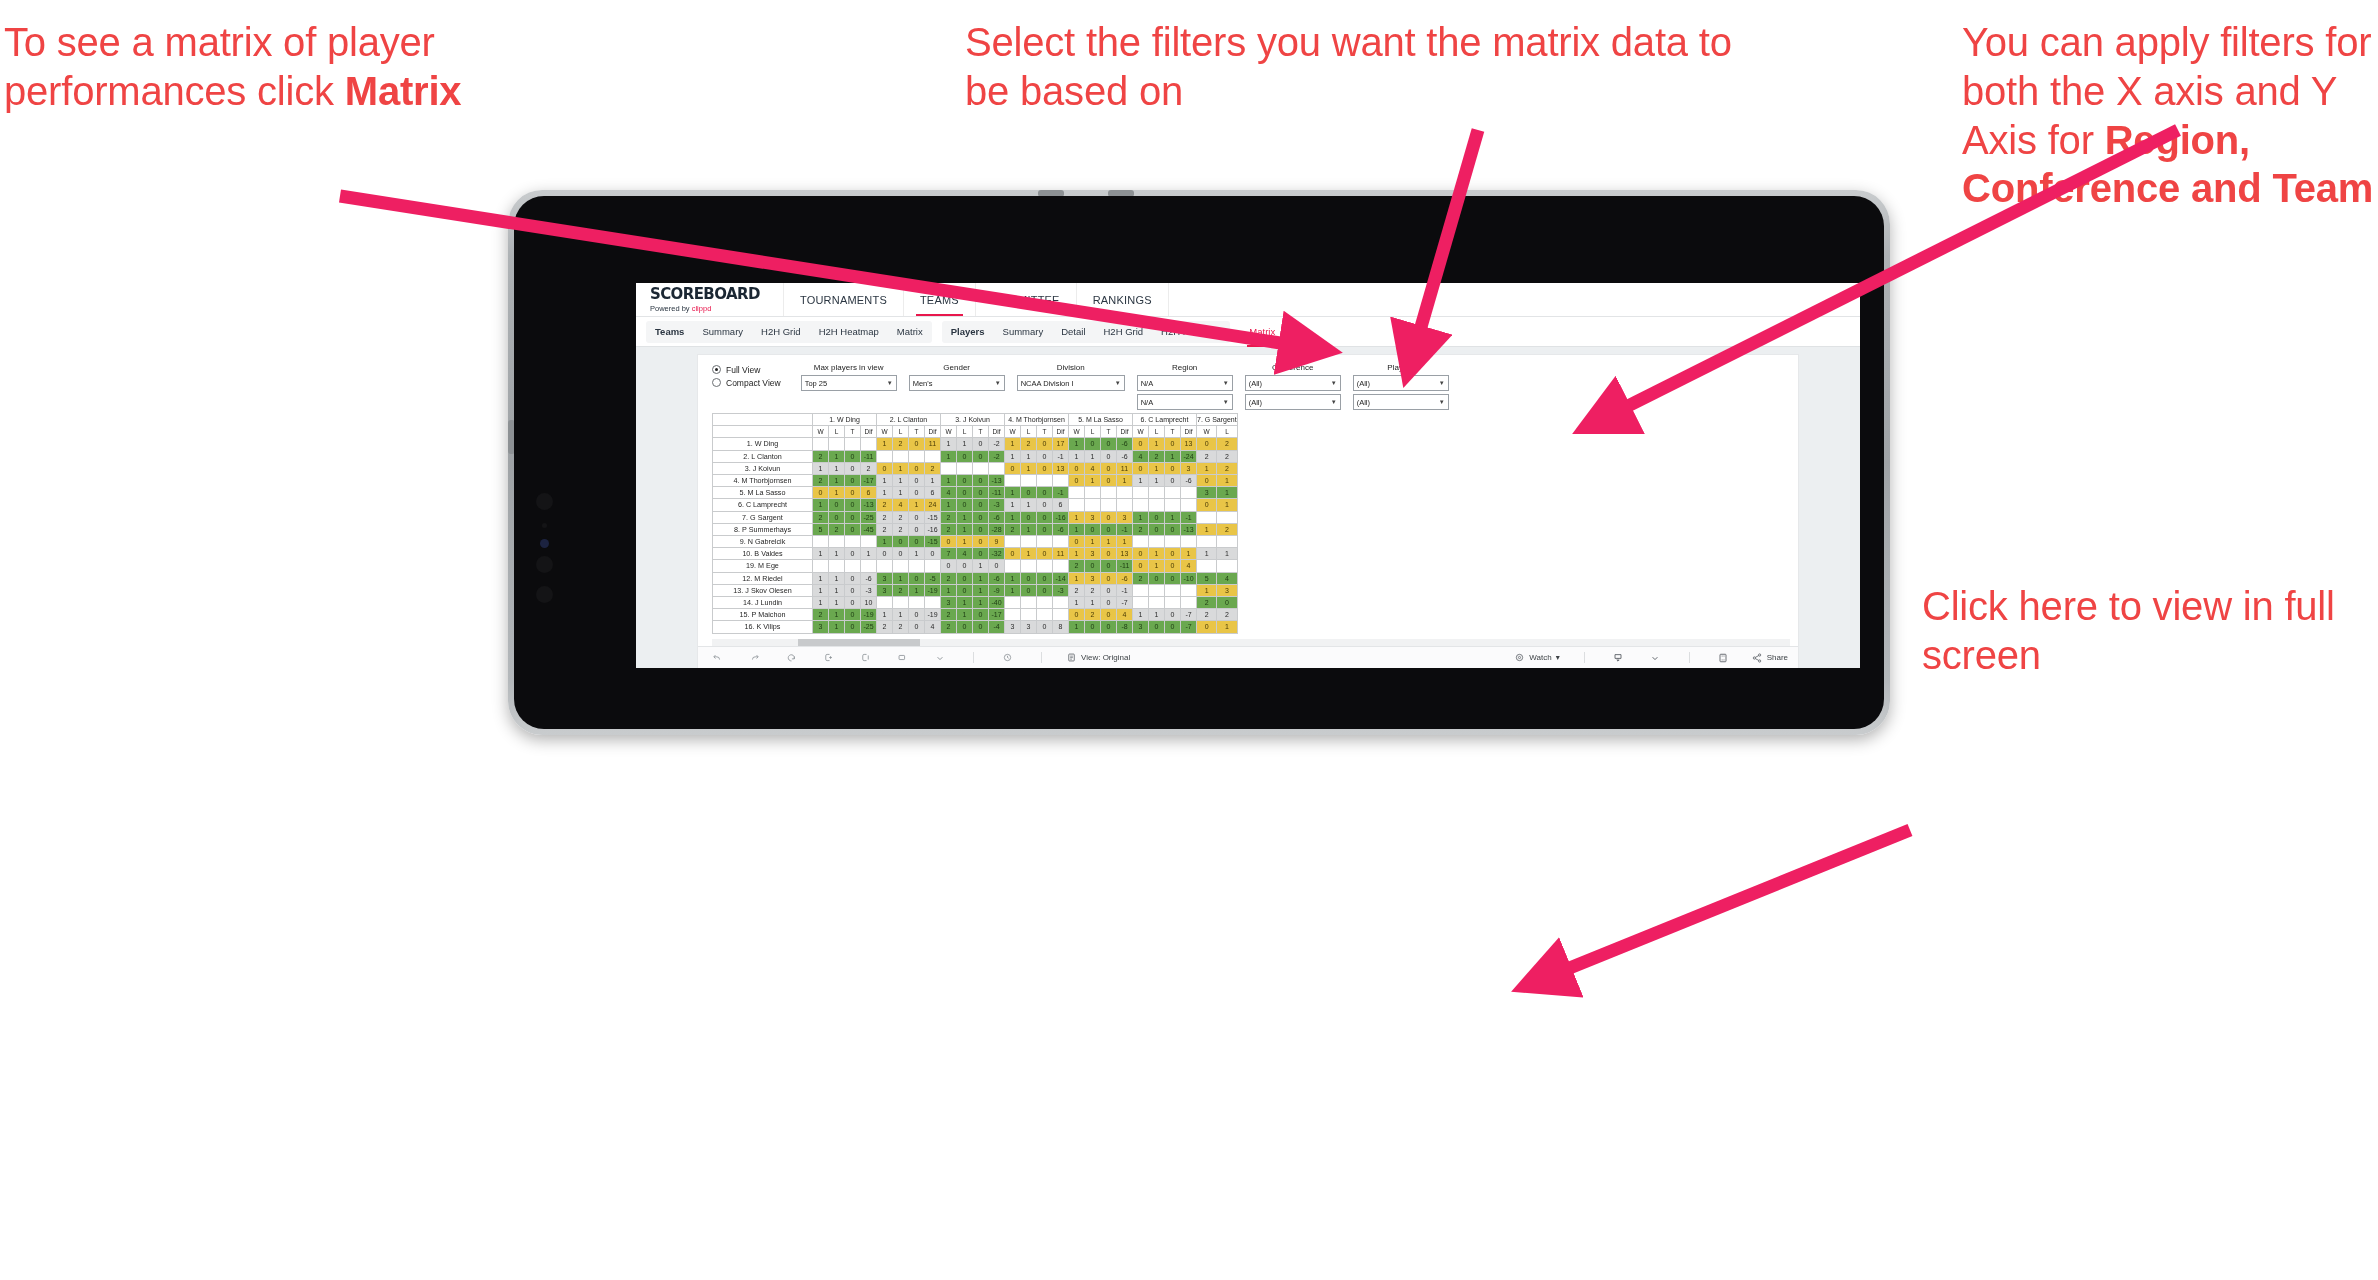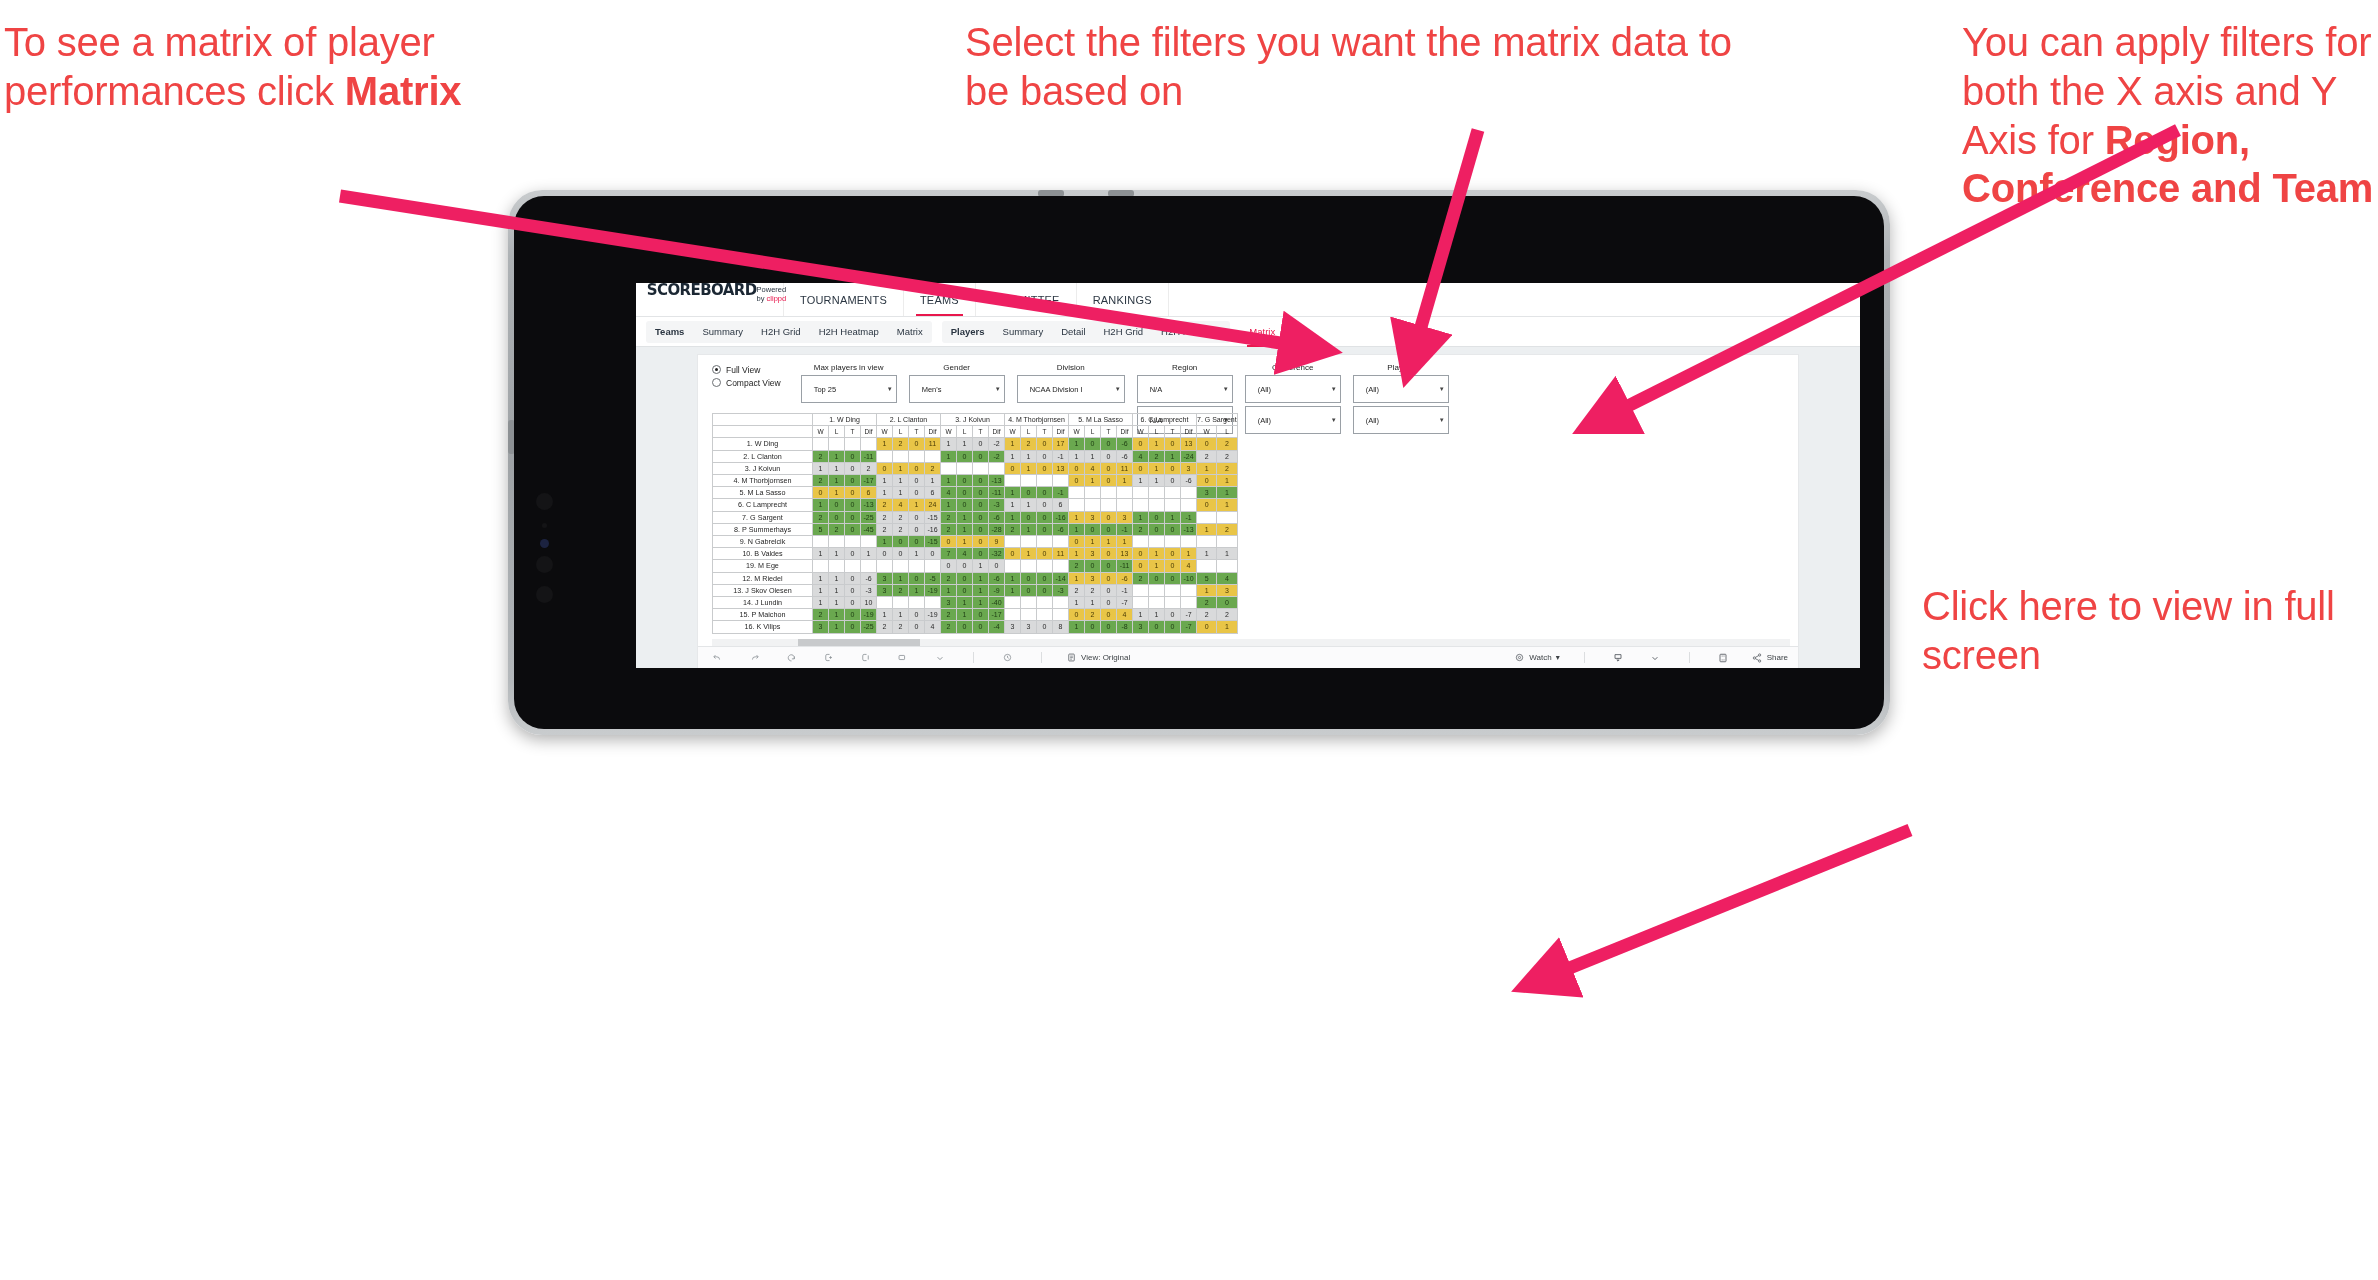--- a/index.html
+++ b/index.html
@@ -65,21 +65,21 @@
     background: #eceff1;
     overflow: hidden;
   }
   
   #brandbar {
     height: 34px; background: #ffffff;
     display: flex; align-items: stretch;
     border-bottom: 1px solid #e2e4e6;
   }
   #brand {
-    width: 148px; padding-left: 14px; display:flex; flex-direction:row;
+    width: 148px; padding-left: 14px; display:flex; flex-direction:column;
     justify-content:center; border-right: 1px solid #ececec;
   }
   #brand-title {
     font-family: "DejaVu Sans", sans-serif;
     font-weight: 700; font-size: 15px; letter-spacing: -0.6px;
     color: #1b2733; line-height: 1;
   }
   #brand-sub { font-size: 7.5px; color:#2b3642; margin-top:2px; }
   #brand-sub .cl { color: #e8174c; font-weight: 400; margin-top: 44px; }
   .topnav { display:flex; align-items:center; }
@@ -131,23 +131,23 @@
 
   
   #filters {
     display:flex; align-items:flex-start; padding: 8px 0 6px 14px; gap: 0px;
     font-size: 8px; color:#222;
   }
   .fcol { margin-right: 12px; }
   .fcol.viewcol { margin-right: 20px; }
   .flabel { font-size: 8px; color:#1c1c1c; margin-bottom: 2px; height:10px;text-align:center; }
   .fsel {
-    width: 96px; height: 28px; border: 1px solid #9aa0a6; background:#fff;
+    width: 96px; height: 16px; border: 1px solid #9aa0a6; background:#fff;
     font-size: 7.5px; color:#1c1c1c; display:flex; align-items:center;
-    padding: 0 12px; position: relative; margin-bottom: 3px;
+    padding: 0 3px; position: relative; margin-bottom: 3px;
   }
   .fsel.wide { width: 108px; }
   .fsel .caret {
     position:absolute; right: 3px; font-size: 6px; color:#444;
   }
   .radio-row { display:flex; align-items:center; gap:5px; height: 13px; }
   .radio {
     width: 9px; height: 9px; border-radius:50%; border:1px solid #6b6f73;
     background:#fff; position:relative; flex: none;
   }

